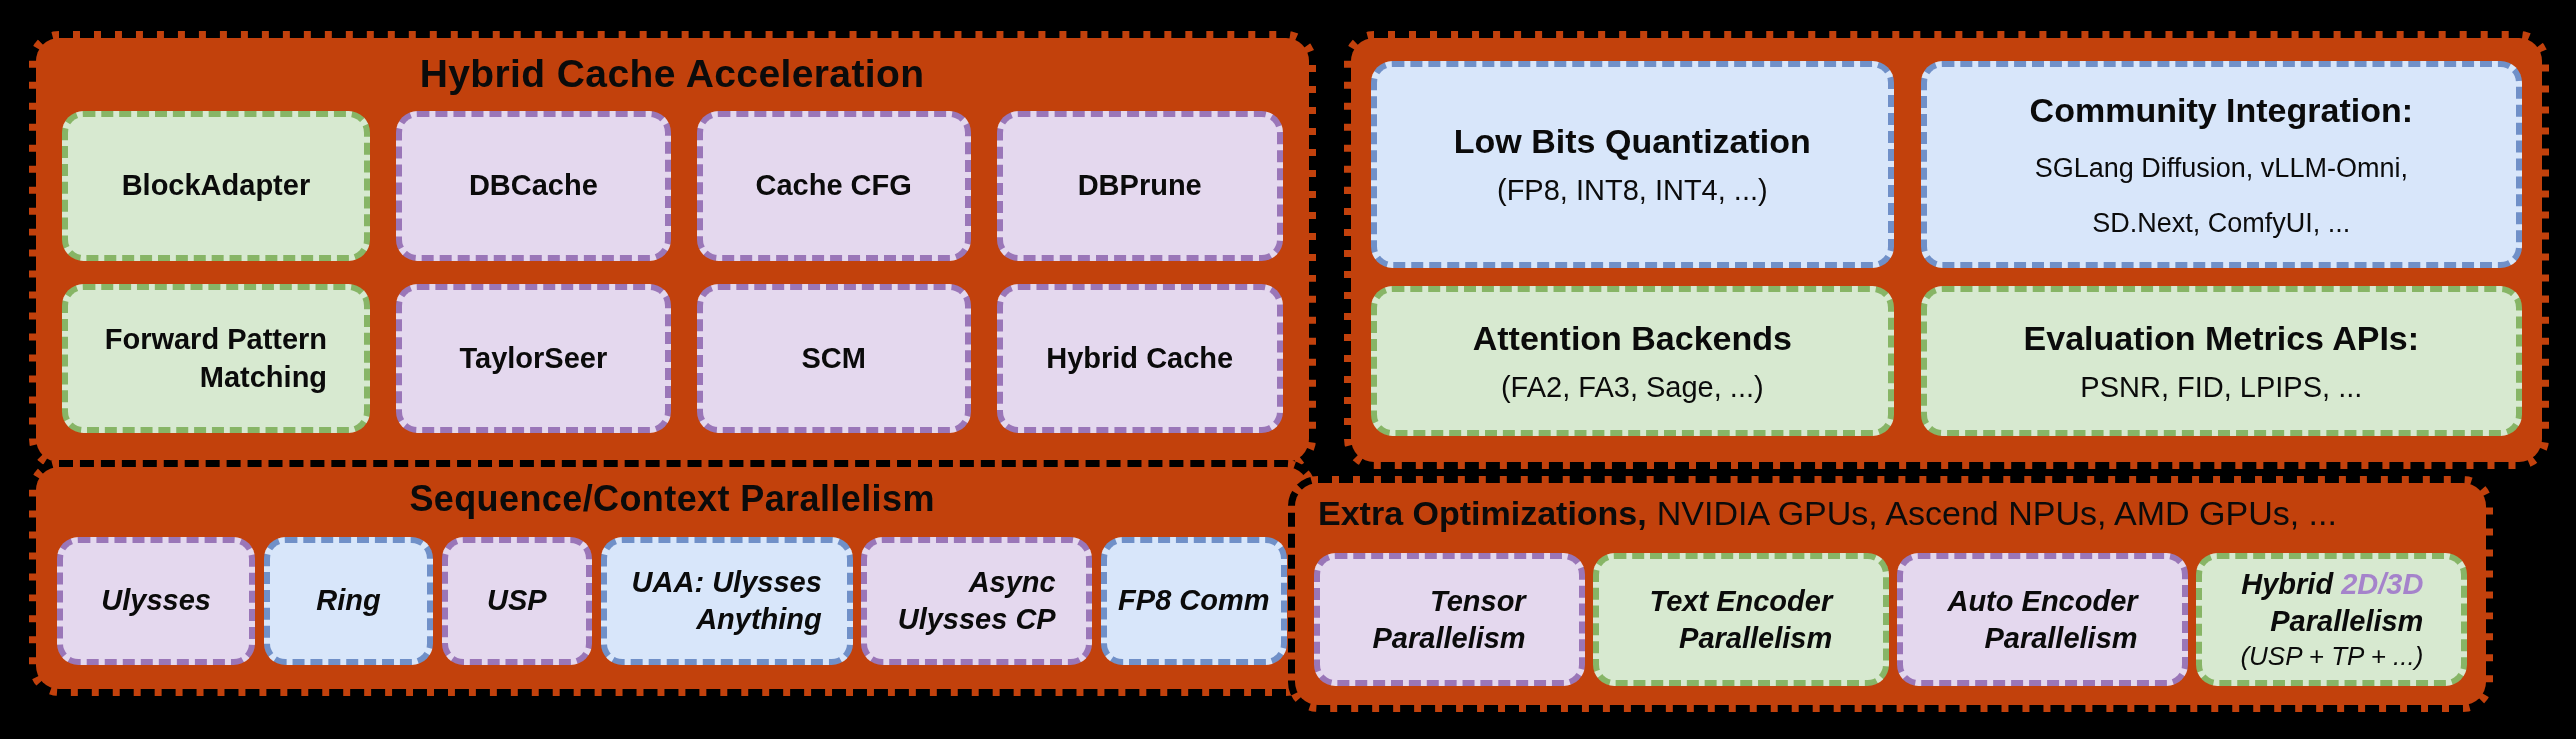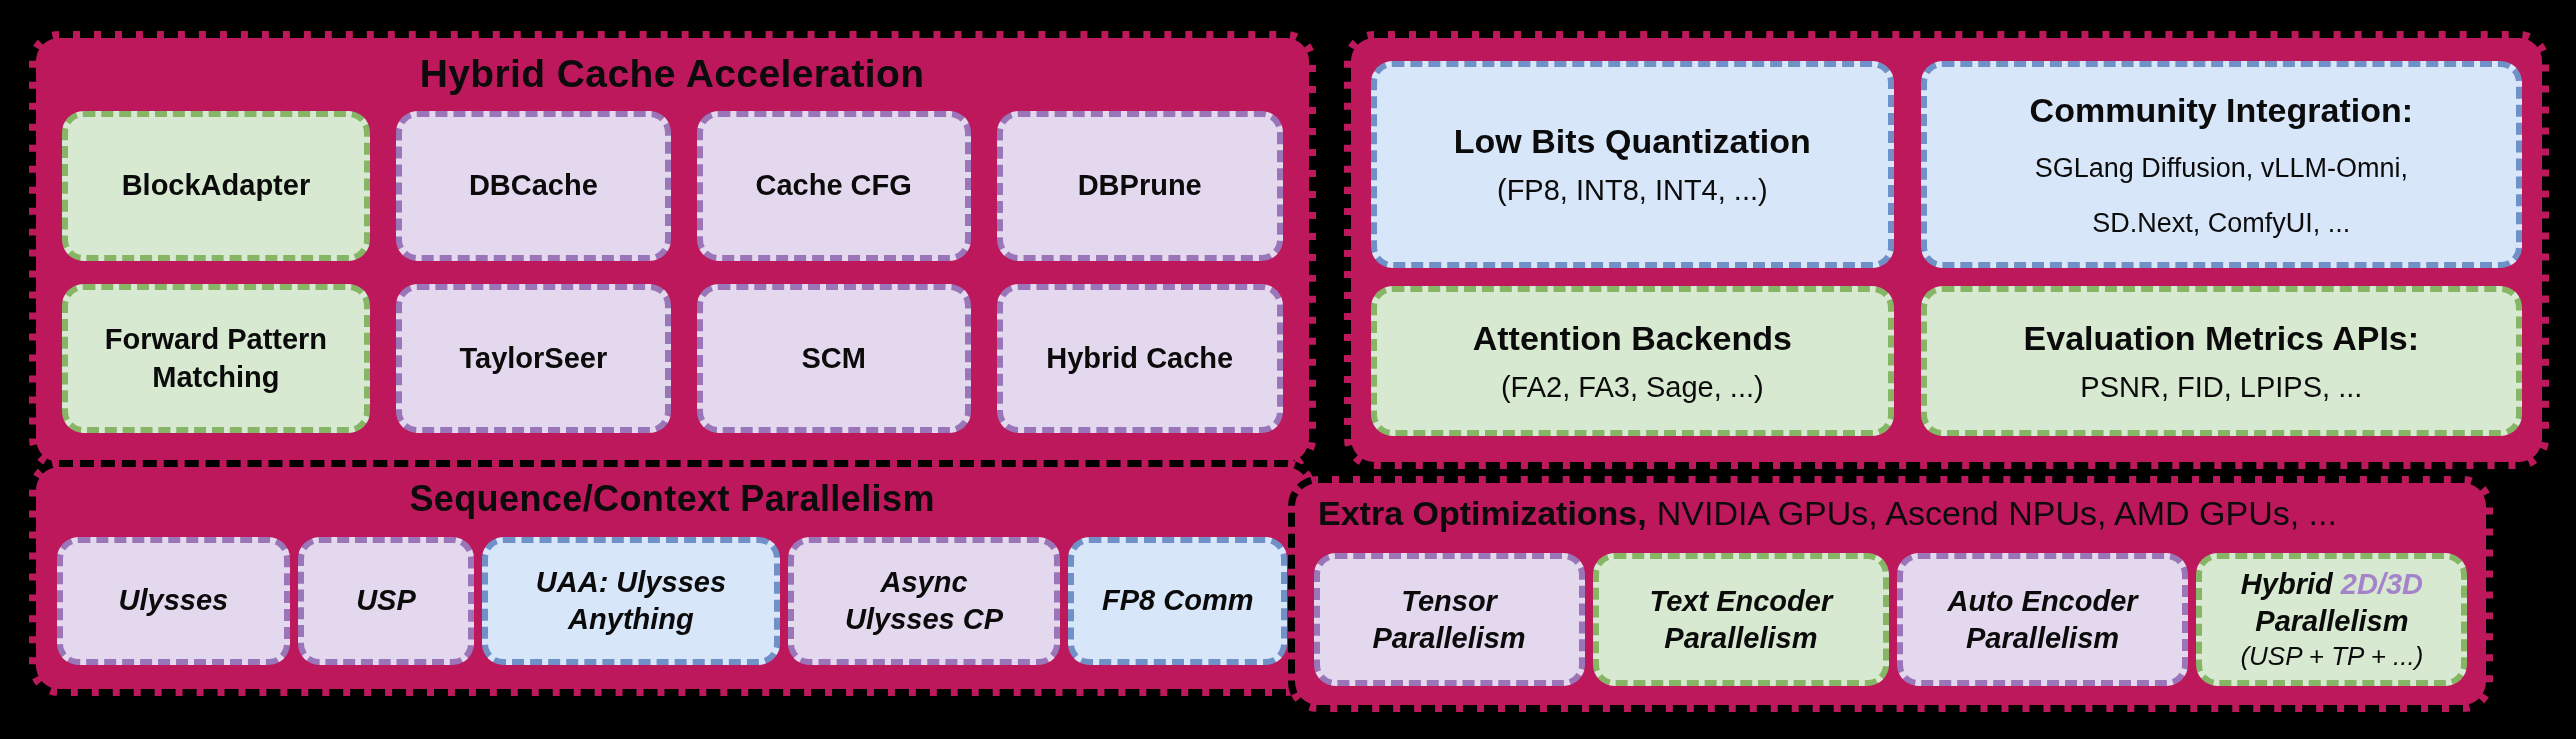--- a/index.html
+++ b/index.html
@@ -7,21 +7,21 @@
     position: relative;
     width: 2576px;
     height: 740px;
     background: #000;
     font-family: "Liberation Sans", sans-serif;
     color: #0b0b0b;
     overflow: hidden;
   }
   .panel {
     position: absolute;
-    background: #be185d;
+    background: #c2410c;
     border: 7.1px dashed #000000;
     border-radius: 30px;
     box-sizing: border-box;
   }
   #panel-tl { left: 28.6px;   top: 31px;  width: 1287px; height: 438px; }
   #panel-tr { left: 1344px; top: 31px;  width: 1205px; height: 438px; }
   #panel-bl { left: 28.6px;   top: 460px; width: 1287px; height: 236px; }
   #panel-br { left: 1288px; top: 476px; width: 1205px; height: 236px; }
 
   .panel-title {
@@ -40,21 +40,21 @@
     align-items: center;
     justify-content: center;
     text-align: center;
     padding: 5.7px 7.1px;
     min-width: 0;
   }
   .box.green  { background: #d7e9d0; border: 6.4px dashed #87b566; }
   .box.purple { background: #e4d8ee; border: 6.4px dashed #9a76b8; }
   .box.blue   { background: #d8e6fa; border: 6.4px dashed #7090c8; }
 
-  .label { font-size: 29px; font-weight: 700; line-height: 1.28; }
+  .label { font-size: 29px; font-weight: 700; line-height: 1.28; text-align: right; }
   .label span { display: block; }
 
   
   #panel-tl .grid {
     position: absolute;
     left: 26px; right: 26px; top: 73px; bottom: 28.6px;
     display: grid;
     grid-template-columns: 1.08fr 0.96fr 0.96fr 1fr;
     grid-template-rows: 1fr 1fr;
     gap: 23px 26px;
@@ -179,20 +179,26 @@
 
   <div class="panel" id="panel-bl">
     <div class="panel-title">Sequence/Context Parallelism</div>
     <div class="hrow">
       <div class="box purple" style="flex:1.18">
         <div class="label">
             <span>Ulysses</span>
             <span></span>
           </div>
       </div>
+      <div class="box blue" style="flex:0.98">
+        <div class="label">
+            <span>Ring</span>
+            <span></span>
+          </div>
+      </div>
       <div class="box purple" style="flex:0.85">
         <div class="label">
             <span>USP</span>
             <span></span>
           </div>
       </div>
       <div class="box blue" style="flex:1.55">
         <div class="label">
             <span>UAA: Ulysses</span>
             <span>Anything</span>

